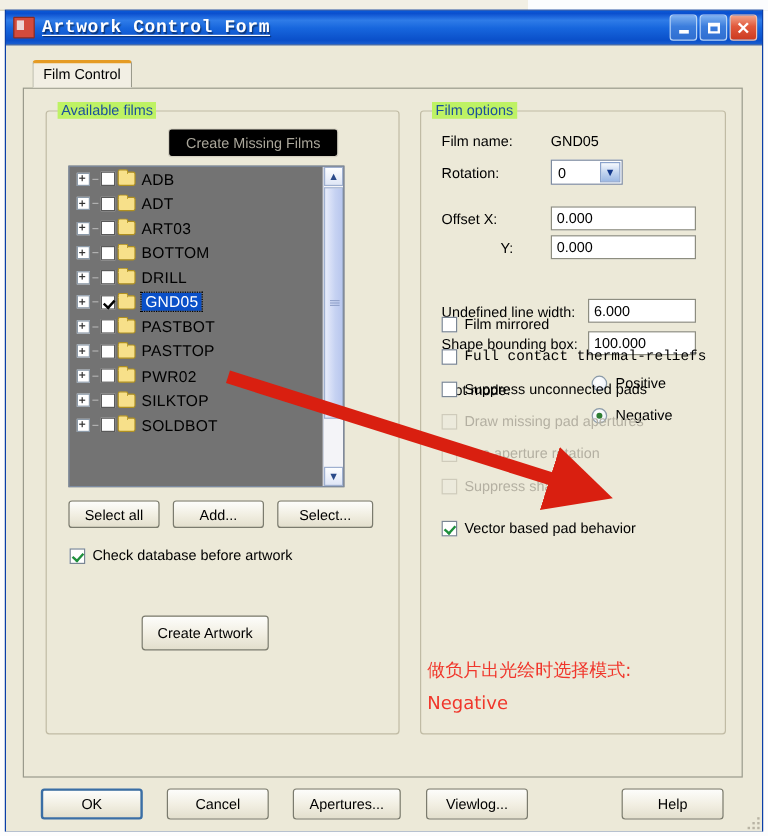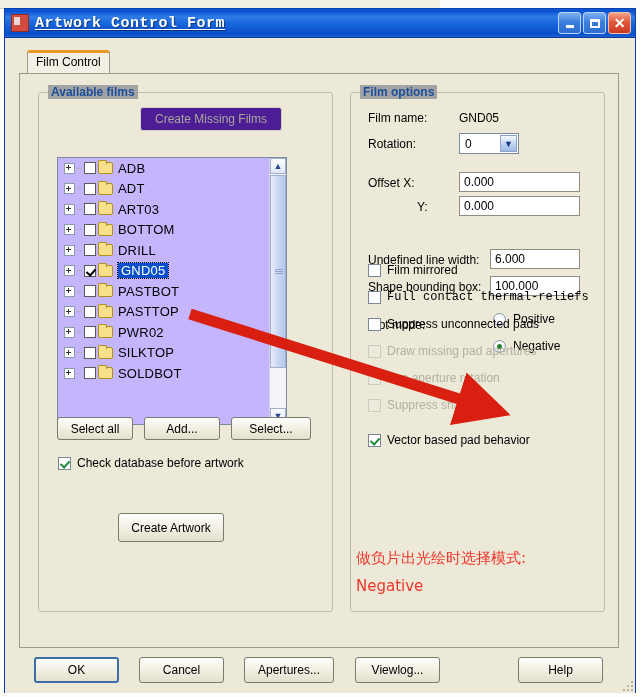--- a/index.html
+++ b/index.html
@@ -77,37 +77,36 @@
   .tabpage {
     position:absolute; left:14px; top:35px; width:600px; height:575px;
     border:1px solid #9a9a8c; background:#ece9d8; box-sizing:border-box;
   }
 
   
   .group {
     position:absolute; border:1px solid #c0bba4; border-radius:3px; box-sizing:border-box;
   }
   .group-title {
-    position:absolute; top:-8px; left:9px; background:#a3a3a3;
-    font-size:12px; color:#1b4f9c; padding:0 3px; white-space:nowrap;font-weight:bold;
+    position:absolute; top:-8px; left:9px; background:#bef264;
+    font-size:12px; color:#1b4f9c; padding:0 3px; white-space:nowrap;
   }
   #grp-films { left:18px; top:18px; width:295px; height:520px; }
   #grp-options { left:330px; top:18px; width:255px; height:520px; }
 
   
   .cmf-btn {
     position:absolute; left:101px; top:14px; width:140px; height:22px;
-    border:1px solid #d5d1c2; border-radius:3px; background:#4c1d95;
+    border:1px solid #d5d1c2; border-radius:3px; background:#000000;
     color:#aaa69a; font-size:12px; display:flex; align-items:center; justify-content:center;
   }
   .treebox {
     position:absolute; left:18px; top:45px; width:230px; height:268px;
-    background:#c4b5fd; border:1px solid #7d8ba0; box-sizing:border-box;
+    background:#737373; border:1px solid #7d8ba0; box-sizing:border-box;
     overflow:hidden;
-    margin-top:19px;
   }
   .treelist { position:absolute; left:0; top:0; right:17px; top:0; bottom:0; overflow:hidden; }
   .trow { display:flex; align-items:center; height:20.5px; padding-left:6px; }
   .plus {
     width:9px; height:9px; border:1px solid #8c9aa8; background:#fff;
     position:relative; flex:none; margin-right:2px;
   }
   .plus:before { content:""; position:absolute; left:1px; top:3.5px; width:5px; height:1px; background:#333; }
   .plus:after  { content:""; position:absolute; left:3px; top:1.5px; width:1px; height:5px; background:#333; }
   .dash { width:5px; height:1px; background:#b0b0b0; flex:none; margin-right:2px; }

